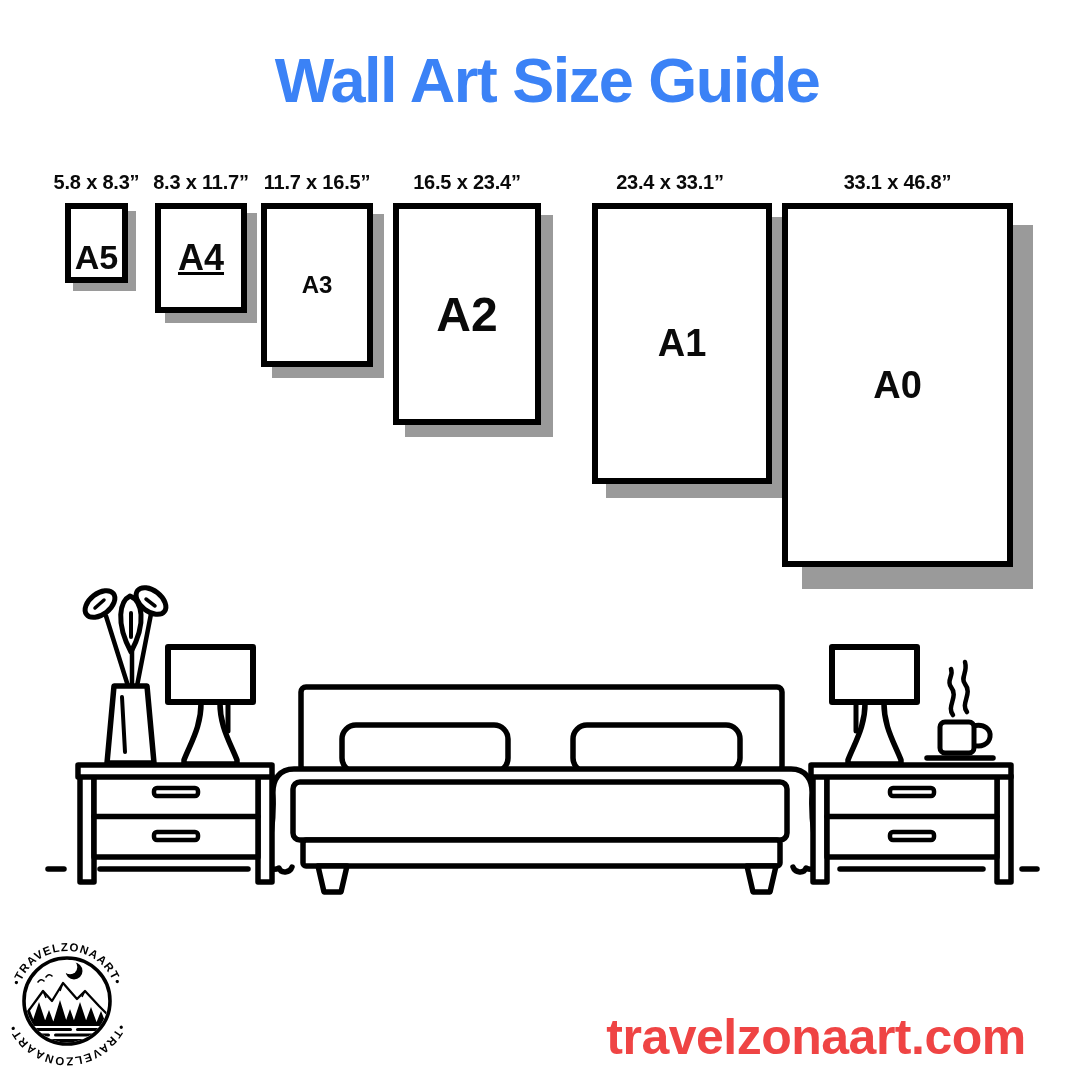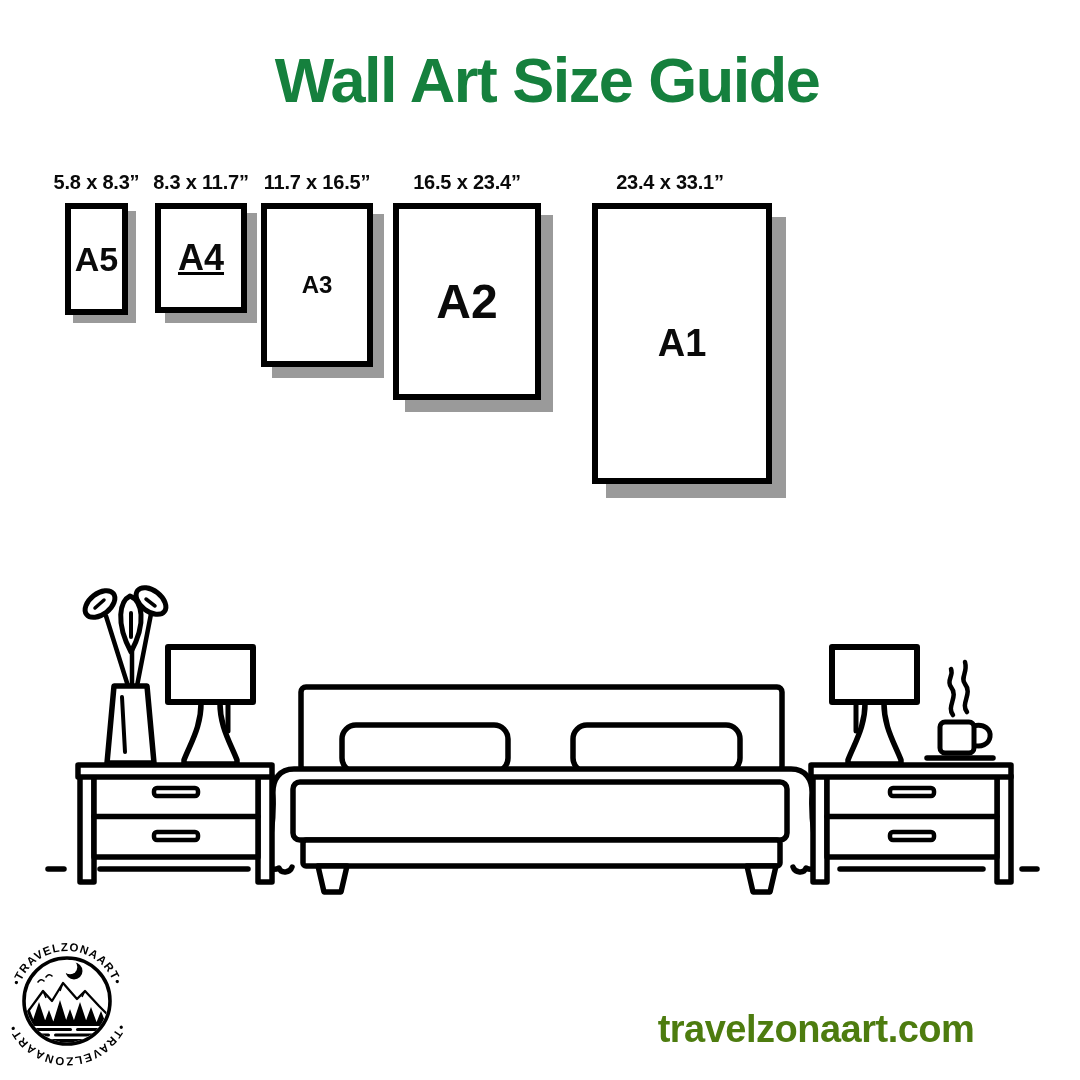--- a/index.html
+++ b/index.html
@@ -4,83 +4,89 @@
 <style>
   html,body{margin:0;padding:0;background:#fff;}
   .canvas{
     position:relative;width:1080px;height:1080px;overflow:hidden;
     background:#fff;color:#000;
     font-family:"Liberation Sans","DejaVu Sans",sans-serif;
   }
   .title{
     position:absolute;top:44px;left:547px;transform:translateX(-50%);
     margin:0;font-size:63px;font-weight:bold;letter-spacing:-1.5px;
-    white-space:nowrap;color:#15803d;
+    white-space:nowrap;color:#3b82f6;
   }
   .size-item{position:absolute;top:203px;}
   .paper{
     box-sizing:border-box;width:100%;height:100%;
     border:6px solid #000;background:#fff;
     display:flex;align-items:center;justify-content:center;
     font-weight:bold;color:#0a0a0a;
   }
   .dim{
     position:absolute;bottom:calc(100% + 9px);left:50%;transform:translateX(-50%);
     white-space:nowrap;font-weight:bold;font-size:20px;letter-spacing:-0.2px;color:#0a0a0a;
   }
   .illustration{position:absolute;left:0;top:0;width:1080px;height:1080px;}
   .logo{position:absolute;left:2px;top:936px;width:130px;height:130px;}
   .logo text{font-family:"Liberation Sans","DejaVu Sans",sans-serif;}
   .website{
     position:absolute;top:1008px;left:816px;transform:translateX(-50%);
-    font-size:38px;font-weight:bold;letter-spacing:-0.5px;white-space:nowrap;color:#4d7c0f;
+    font-size:50px;font-weight:bold;letter-spacing:-0.5px;white-space:nowrap;color:#ef4444;
   }
 </style>
 </head>
 <body>
 
 <div class="canvas">
 
   <h1 class="title">Wall Art Size Guide</h1>
 
-  <div class="size-item" style="left:65px;width:63px;height:112px;">
+  <div class="size-item" style="left:65px;width:63px;height:80px;">
     <div class="dim">5.8 x 8.3”</div>
-    <div class="paper" style="box-shadow:8px 8px 0 #9a9a9a;font-size:34px;">
+    <div class="paper" style="box-shadow:8px 8px 0 #9a9a9a;font-size:34px;align-items:flex-end;">
       <span>A5</span>
     </div>
   </div>
 
   <div class="size-item" style="left:155px;width:92px;height:110px;text-decoration:underline;">
     <div class="dim">8.3 x 11.7”</div>
     <div class="paper" style="box-shadow:10px 10px 0 #9a9a9a;font-size:36px;">
       <span>A4</span>
     </div>
   </div>
 
   <div class="size-item" style="left:261px;width:112px;height:164px;">
     <div class="dim">11.7 x 16.5”</div>
     <div class="paper" style="box-shadow:11px 11px 0 #9a9a9a;font-size:24px;">
       <span>A3</span>
     </div>
   </div>
 
-  <div class="size-item" style="left:393px;width:148px;height:197px;">
+  <div class="size-item" style="left:393px;width:148px;height:222px;">
     <div class="dim">16.5 x 23.4”</div>
     <div class="paper" style="box-shadow:12px 12px 0 #9a9a9a;font-size:48px;">
       <span>A2</span>
     </div>
   </div>
 
   <div class="size-item" style="left:568px;width:180px;height:281px;padding-left:24px;">
     <div class="dim">23.4 x 33.1”</div>
     <div class="paper" style="box-shadow:14px 14px 0 #9a9a9a;font-size:38px;justify-content:center;">
       <span>A1</span>
     </div>
   </div>
 
+  <div class="size-item" style="left:782px;width:231px;height:364px;">
+    <div class="dim">33.1 x 46.8”</div>
+    <div class="paper" style="box-shadow:20px 22px 0 #9a9a9a;font-size:38px;">
+      <span>A0</span>
+    </div>
+  </div>
 
   <svg class="illustration" viewBox="0 0 1080 1080" fill="none" stroke="#000" stroke-width="5.5" stroke-linejoin="round" stroke-linecap="round">
 
     <g>
       <rect x="301" y="687" width="481" height="84" rx="5" fill="#fff"></rect>
       <rect x="342" y="725" width="166" height="47" rx="14" fill="#fff"></rect>
       <rect x="573" y="725" width="167" height="47" rx="14" fill="#fff"></rect>
       <path d="M266,861 C271,840 274,818 273,795 C272,779 280,769 294,769 L791,769 C805,769 813,779 812,795 C811,818 814,840 819,861" fill="#fff"></path>
       <rect x="293" y="782" width="494" height="58" rx="7" fill="#fff"></rect>
       <rect x="303" y="840" width="477" height="26" rx="3" fill="#fff"></rect>

